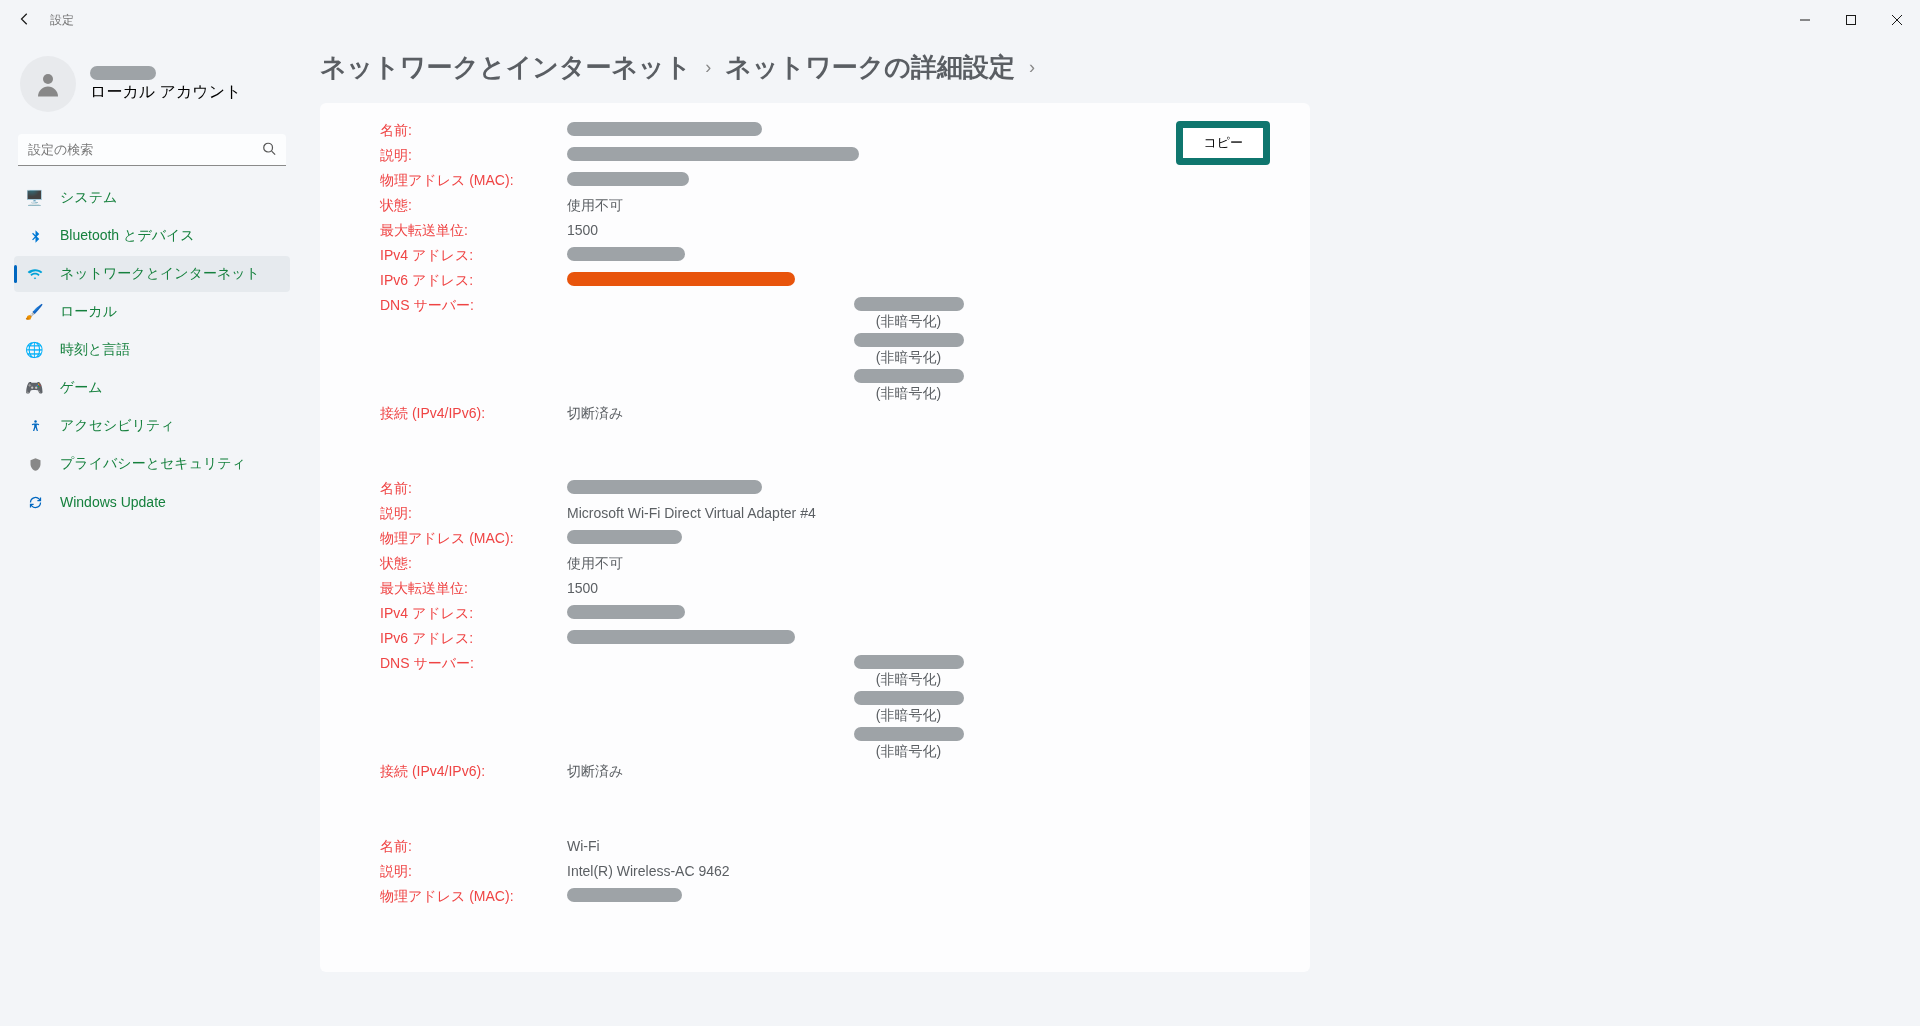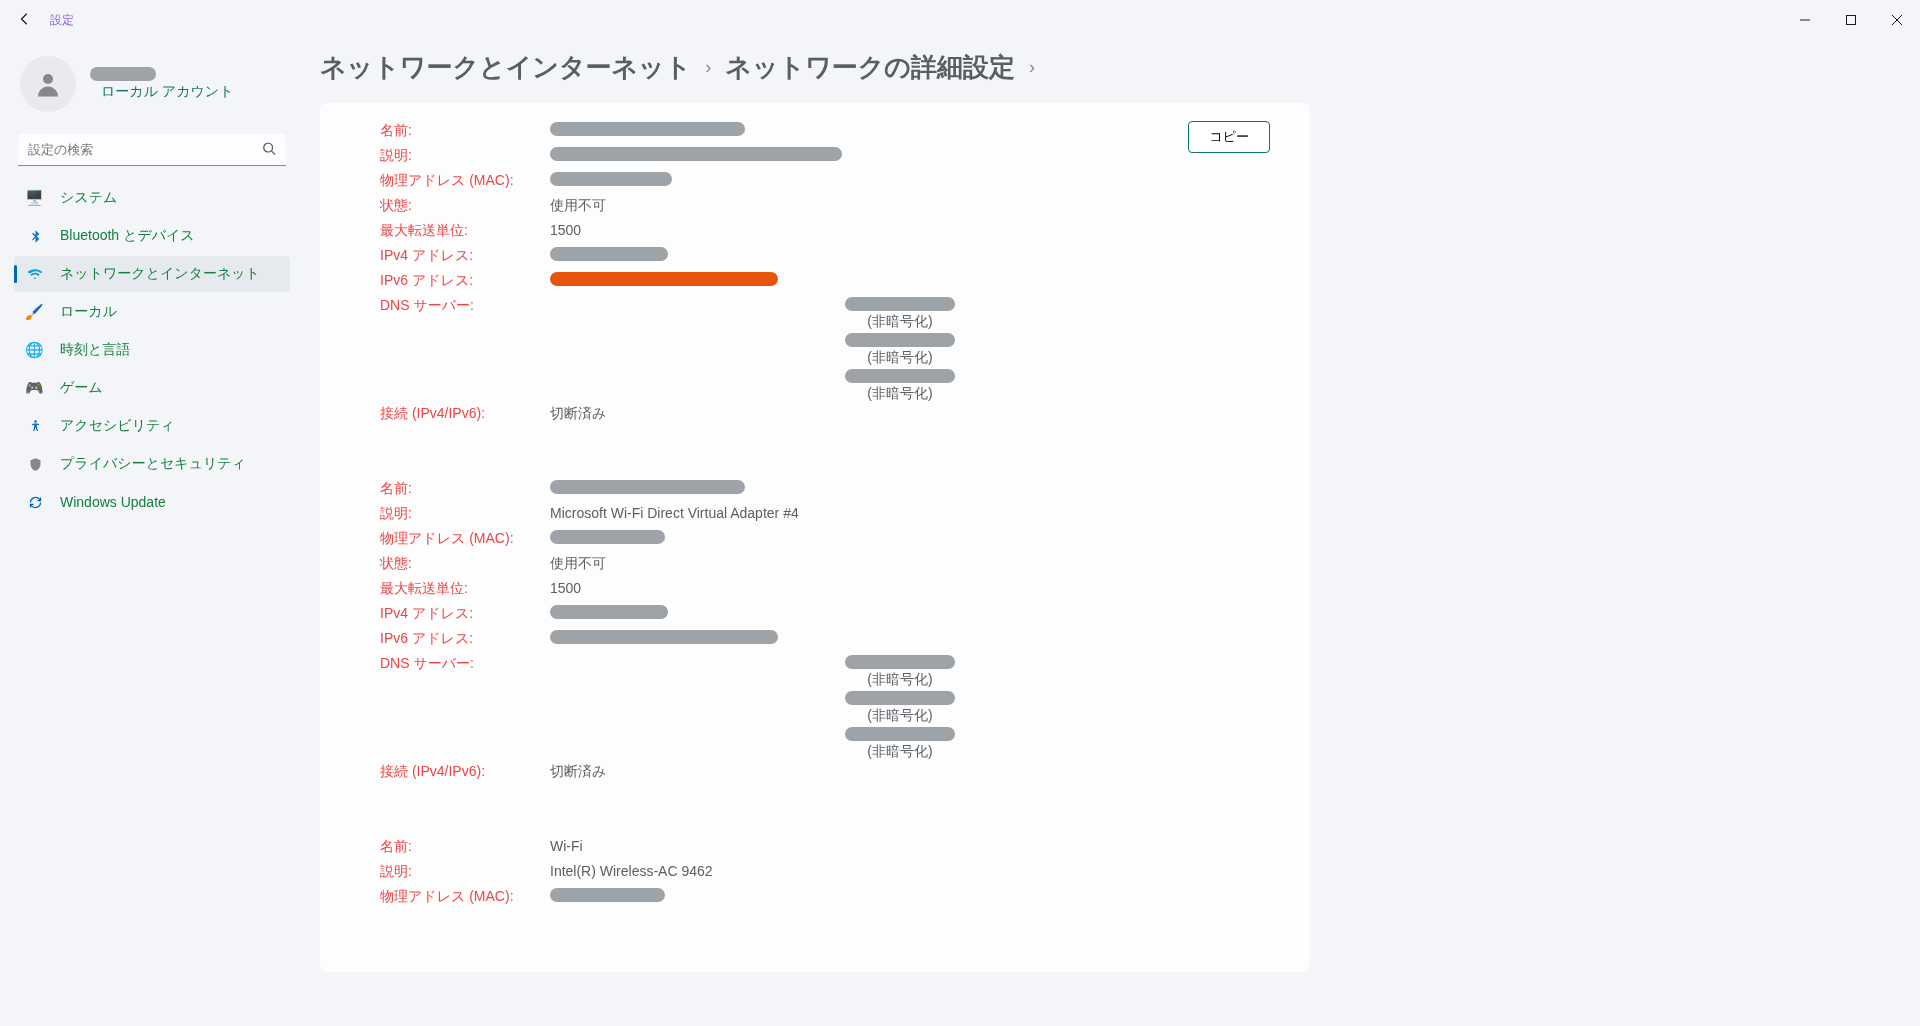--- a/index.html
+++ b/index.html
@@ -1,34 +1,34 @@
 <!DOCTYPE html>
 <html><head>
 <meta charset="utf-8">
 <style>
 * { margin: 0; padding: 0; box-sizing: border-box; }
 body { font-family: "Yu Gothic UI", "Segoe UI", sans-serif; font-size: 14px; background: #f3f5f8; color: #1a1a1a; overflow: hidden; }
 .titlebar { height: 40px; display: flex; align-items: center; justify-content: space-between; padding-left: 10px; }
 .titlebar-left { display: flex; align-items: center; gap: 10px; }
 .back-btn { width: 30px; height: 30px; display: flex; align-items: center; justify-content: center; border-radius: 4px; cursor: pointer; }
 .back-arrow svg { width: 14px; height: 14px; }
-.title { font-size: 12px; color: #8b5cf6; }
+.title { font-size: 12px; color: #737373; }
 .window-controls { display: flex; }
 .window-btn { width: 46px; height: 32px; display: flex; align-items: center; justify-content: center; cursor: pointer; }
 .window-btn svg { width: 10px; height: 10px; }
 
 .layout { display: flex; height: calc(100vh - 40px); }
 
 .sidebar { width: 300px; padding: 10px 10px 10px 14px; display: flex; flex-direction: column; gap: 4px; }
 .user-block { display: flex; align-items: center; gap: 14px; padding: 6px 6px 14px 6px; }
 .avatar { width: 56px; height: 56px; border-radius: 50%; background: #e8eaed; display: flex; align-items: center; justify-content: center; }
 .avatar svg { width: 30px; height: 30px; fill: #888; }
 .user-text { display: flex; flex-direction: column; gap: 2px; }
 .user-name-redact { width: 66px; height: 14px; border-radius: 7px; background: #9ea3a7; }
-.user-sub { font-size: 14px; color: #0f766e; margin-left: 11px; }
+.user-sub { font-size: 16px; color: #000000; }
 
 .search-box { position: relative; margin: 4px 4px 10px 4px; }
 .search-box input { width: 100%; height: 32px; padding: 0 34px 0 10px; border: none; border-bottom: 1px solid #8a8a8a; border-radius: 4px 4px 0 0; background: #fcfdfe; font-size: 13px; }
 .search-icon { position: absolute; right: 10px; top: 50%; transform: translateY(-50%); pointer-events: none; color: #555; }
 .search-icon svg { width: 14px; height: 14px; }
 
 .nav { display: flex; flex-direction: column; gap: 2px; }
 .nav-item { display: flex; align-items: center; gap: 16px; height: 36px; padding: 0 12px; border-radius: 4px; cursor: pointer; position: relative; }
 .nav-item.active { background: #e6eaee; }
 .nav-item.active::before { content: ""; position: absolute; left: 0; top: 9px; bottom: 9px; width: 3px; border-radius: 2px; background: #0067c0; }
@@ -36,26 +36,26 @@
 .nav-label { font-size: 14px; color: #15803d; }
 
 .main { flex: 1; padding: 10px 40px 40px 20px; overflow-y: auto; }
 .breadcrumb { display: flex; align-items: center; gap: 14px; flex-wrap: wrap; margin-bottom: 18px; }
 .breadcrumb span { font-size: 26px; font-weight: 600; }
 .breadcrumb .crumb-link { color: #5a5e63; cursor: pointer; }
 .breadcrumb .crumb-sep { color: #888; font-size: 18px; font-weight: normal; }
 .breadcrumb .crumb-current { color: #1a1a1a; }
 
 .panel { background: #fdfdfe; border-radius: 6px; padding: 12px 60px 60px 60px; max-width: 990px; position: relative; }
-.copy-btn { position: absolute; top: 18px; right: 40px; padding: 6px 20px; background: #fff; border: 1px solid #0f766e; border-radius: 4px; font-size: 13px; cursor: pointer; }
+.copy-btn { position: absolute; top: 18px; right: 40px; padding: 6px 20px; background: #fff; border: 7px solid #0f766e; border-radius: 4px; font-size: 13px; cursor: pointer; }
 
 .block { padding-top: 6px; padding-bottom: 44px; }
 .row { display: flex; align-items: flex-start; min-height: 25px; padding: 1px 0; }
 .row .label { width: 170px; font-size: 14px; color: #ef4444; flex-shrink: 0; }
-.row .value { flex: 1; font-size: 14px; color: #5b5f63; display: flex; flex-direction: column; gap: 2px; }
+.row .value { flex: 1; font-size: 14px; color: #5b5f63; display: flex; flex-direction: column; gap: 2px; margin-left: 17px; }
 .value-line { display: flex; align-items: center; gap: 2px; flex-direction: column; }
 .redact { background: #9ea3a7; border-radius: 7px; height: 14px; display: inline-block; }
 .redact.orange { background: #e8540c; }
 
 
 .ic-display { color: #0078d4; }
 .ic-bluetooth { color: #0078d4; }
 .ic-network { color: #00a2d8; }
 .ic-personalize { color: #c88a3a; }
 .ic-apps { color: #555; }

